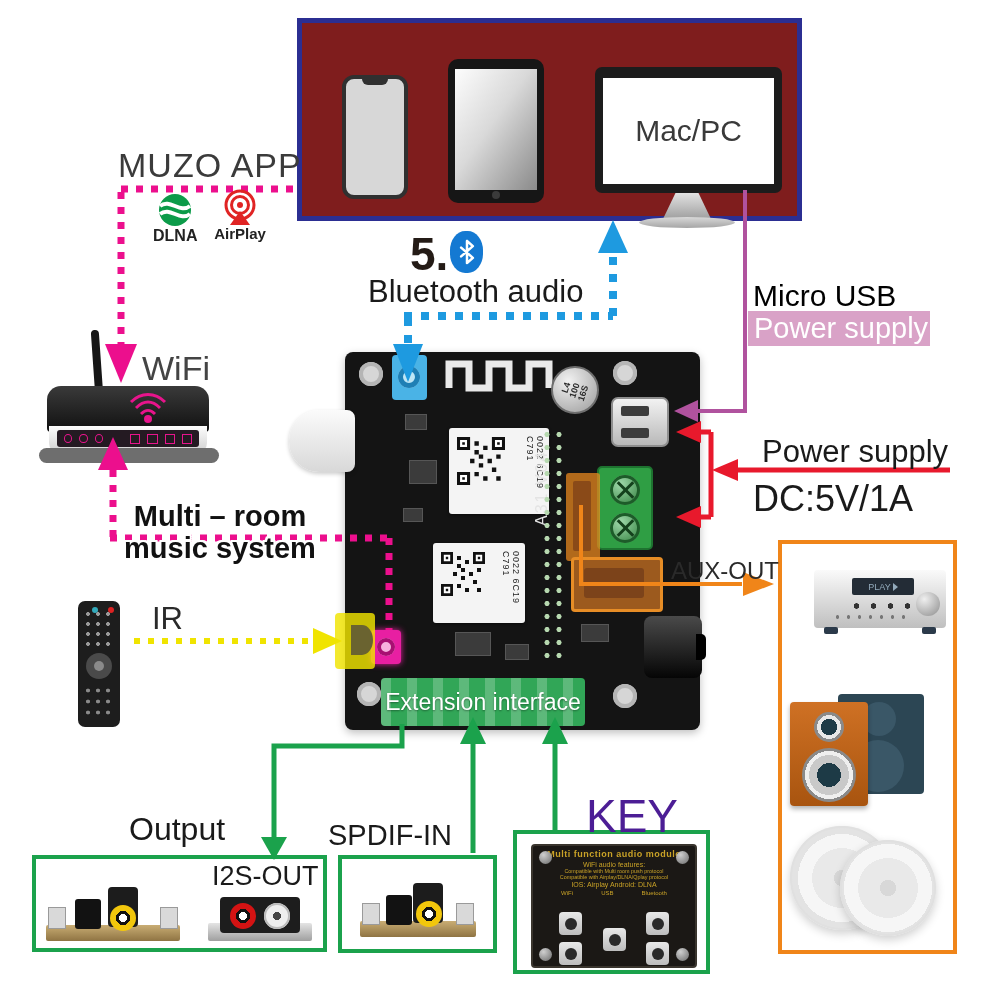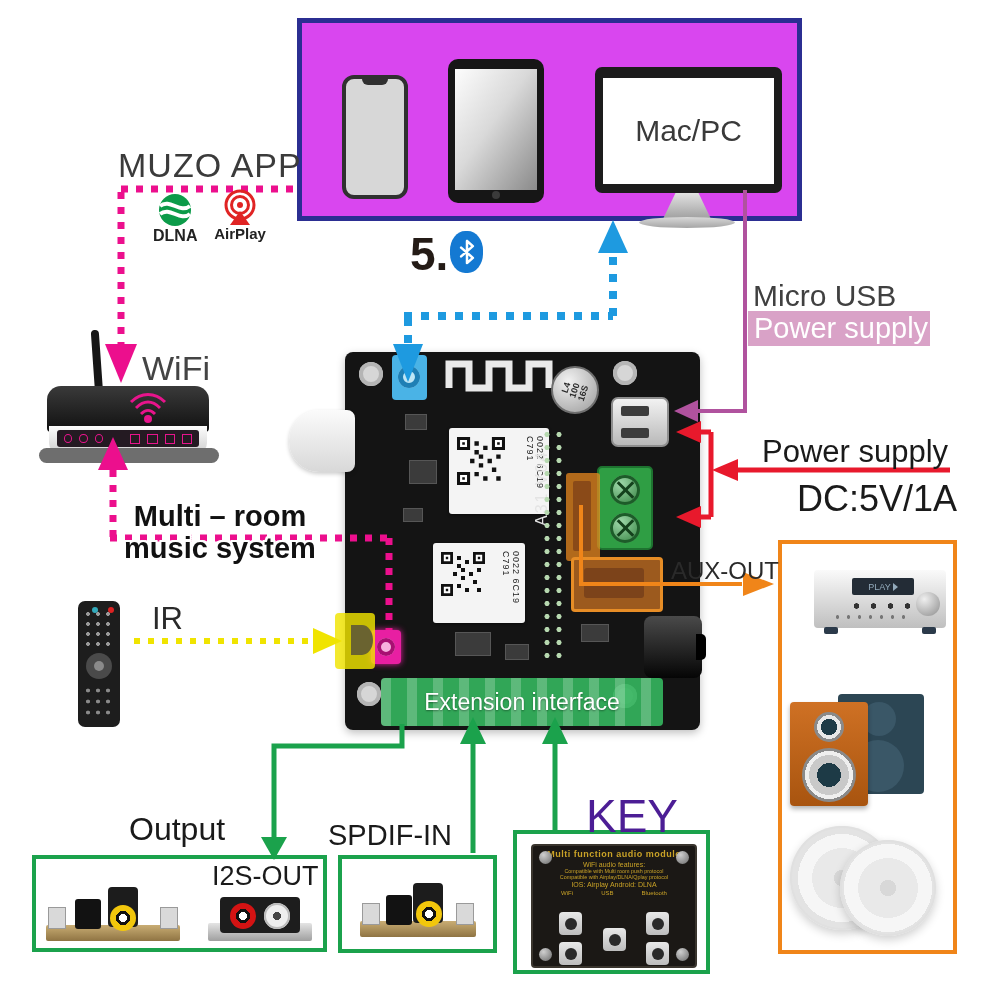--- a/index.html
+++ b/index.html
@@ -2,21 +2,21 @@
 <html><head>
 <meta charset="utf-8">
 <style>
   html,body{margin:0;padding:0;background:#fff;}
   .stage{position:relative;width:1000px;height:1000px;background:#fff;overflow:hidden;
          font-family:"Liberation Sans",sans-serif;color:#2e2e2e;}
   .abs{position:absolute;}
   .lbl{position:absolute;white-space:nowrap;z-index:6;}
   .halo{text-shadow:2px 0 0 #fff,-2px 0 0 #fff,0 2px 0 #fff,0 -2px 0 #fff,2px 2px 0 #fff,-2px -2px 0 #fff,2px -2px 0 #fff,-2px 2px 0 #fff;}
   
-  .topbox{left:297px;top:18px;width:495px;height:193px;border:5px solid #2b2e92;z-index:2;background:#d946ef;}
+  .topbox{left:297px;top:18px;width:495px;height:193px;border:5px solid #2b2e92;z-index:2;background:#7f1d1d;}
   .phone{left:40px;top:52px;width:58px;height:116px;border:4px solid #303030;border-radius:12px;background:#d7d7d7;}
   .phone .notch{position:absolute;left:50%;top:-1px;transform:translateX(-50%);width:26px;height:7px;background:#303030;border-radius:0 0 6px 6px;}
   .tablet{left:146px;top:36px;width:96px;height:144px;background:#161616;border-radius:10px;padding:10px 7px 13px 7px;box-sizing:border-box;}
   .tablet .tscreen{width:100%;height:100%;background:linear-gradient(125deg,#fdfdfd 0%,#d9d9d9 45%,#8a8a8a 100%);}
   .tablet .home{position:absolute;left:50%;bottom:4px;transform:translateX(-50%);width:8px;height:8px;border-radius:50%;background:#3a3a3a;}
   .monitor{left:293px;top:44px;width:187px;height:126px;background:#1c1c1c;border-radius:7px;padding:11px 8px 9px 8px;box-sizing:border-box;}
   .monitor .mscreen{width:100%;height:100%;background:#fff;display:flex;align-items:center;justify-content:center;font-size:30px;color:#3a3a3a;}
   .monitor-neck{left:361px;top:170px;width:48px;height:26px;background:linear-gradient(#e2e2e2,#9f9f9f);clip-path:polygon(26% 0,74% 0,100% 100%,0 100%);}
   .monitor-base{left:337px;top:194px;width:96px;height:11px;background:linear-gradient(#d9d9d9,#a5a5a5);border-radius:50%;}
   
@@ -70,21 +70,21 @@
   .qrtext{position:absolute;right:4px;top:8px;writing-mode:vertical-rl;font-size:9px;color:#222;letter-spacing:1px;}
   .a31{position:absolute;left:188px;top:82px;height:92px;writing-mode:vertical-rl;transform:rotate(180deg);font-size:16px;color:#e4e4e4;letter-spacing:2px;}
   .pins{position:absolute;left:196px;top:76px;width:24px;height:238px;
         background-image:radial-gradient(circle,#b7d9b0 2.3px,transparent 2.8px);background-size:12px 13px;}
   .mconn{position:absolute;left:26px;top:278px;width:30px;height:34px;background:#e81fa2;border-radius:4px;box-shadow:0 0 6px #e81fa2;}
   .mconn:after{content:"";position:absolute;left:6px;top:8px;width:18px;height:18px;border-radius:50%;background:#f6b0dd;box-shadow:inset 0 0 0 4px #a80f72;}
   .yir{position:absolute;left:-10px;top:261px;width:40px;height:56px;background:rgba(240,228,0,.82);border-radius:4px;}
   .yir:after{content:"";position:absolute;right:2px;top:12px;width:22px;height:30px;border-radius:50% 0 0 50%;background:#6a6330;transform:rotate(180deg);}
   .jack{position:absolute;left:299px;top:264px;width:58px;height:62px;background:linear-gradient(#4a4a4a,#050505);border-radius:8px;}
   .jack:after{content:"";position:absolute;right:-4px;top:18px;width:10px;height:26px;background:#000;border-radius:0 5px 5px 0;}
-  .extstrip{position:absolute;left:36px;top:326px;width:282px;height:48px;background:rgba(52,182,94,.9);border-radius:4px;
+  .extstrip{position:absolute;left:36px;top:326px;width:204px;height:48px;background:rgba(52,182,94,.9);border-radius:4px;
             background-image:repeating-linear-gradient(90deg,rgba(255,255,255,.22) 0 10px,rgba(0,0,0,0) 10px 26px);
             display:flex;align-items:center;justify-content:center;}
   .extstrip span{font-size:23px;color:#fff;text-shadow:0 1px 2px rgba(0,0,0,.4);}
   .chip{position:absolute;background:#3b3b3b;border:1px solid #565656;}
   
   .gbox{position:absolute;border:4px solid #1ba24c;background:#fff;z-index:3;}
   .obox{left:778px;top:540px;width:171px;height:406px;border:4px solid #f08519;position:absolute;background:#fff;z-index:3;}
   
   .spmod{position:absolute;}
   .spmod .pcb{position:absolute;left:0;bottom:0;width:100%;height:16px;background:linear-gradient(#c9ad74,#8f7443);border-radius:2px;}
@@ -224,28 +224,29 @@
   <div class="lbl" style="left:213px;top:225px;width:54px;text-align:center;font-size:15px;font-weight:bold;color:#222;">AirPlay</div>
 
   <div class="abs bt5">
     <span class="five">5.</span>
     <span class="btbadge">
       <svg width="22" height="32" viewBox="0 0 30 38">
           <path d="M15,4 V34 M15,4 L23,11 L7,25 M15,34 L23,27 L7,13" stroke="#fff" stroke-width="3.4" fill="none" stroke-linecap="round" stroke-linejoin="round"></path>
         </svg>
     </span>
   </div>
-
-  <div class="lbl" style="left:753px;top:279px;font-size:30px;color:#404040;">Micro USB</div>
+  <div class="lbl" style="left:368px;top:274px;font-size:31px;color:#1a1a1a;">Bluetooth audio</div>
+
+  <div class="lbl" style="left:753px;top:279px;font-size:30px;color:#000000;">Micro USB</div>
   <div class="abs pinktag">Power supply</div>
 
   <div class="lbl" style="left:142px;top:349px;font-size:34px;color:#444;">WiFi</div>
 
   <div class="lbl" style="left:762px;top:434px;font-size:31px;color:#1a1a1a;">Power supply</div>
-  <div class="lbl" style="left:753px;top:478px;font-size:36px;color:#1a1a1a;margin-left:44px;">DC:5V/1A</div>
+  <div class="lbl" style="left:753px;top:478px;font-size:36px;color:#1a1a1a;">DC:5V/1A</div>
 
   <div class="lbl halo" style="left:115px;top:500px;width:210px;text-align:center;font-size:29px;font-weight:bold;color:#111;">Multi – room</div>
   <div class="lbl halo" style="left:115px;top:532px;width:210px;text-align:center;font-size:29px;font-weight:bold;color:#111;">music system</div>
 
   <div class="lbl" style="left:152px;top:601px;font-size:31px;color:#2a2a2a;">IR</div>
   <div class="lbl" style="left:671px;top:557px;font-size:24px;color:#2a2a2a;">AUX-OUT</div>
 
   <div class="abs router">
     <div class="antenna"></div>
     <div class="body"></div>

